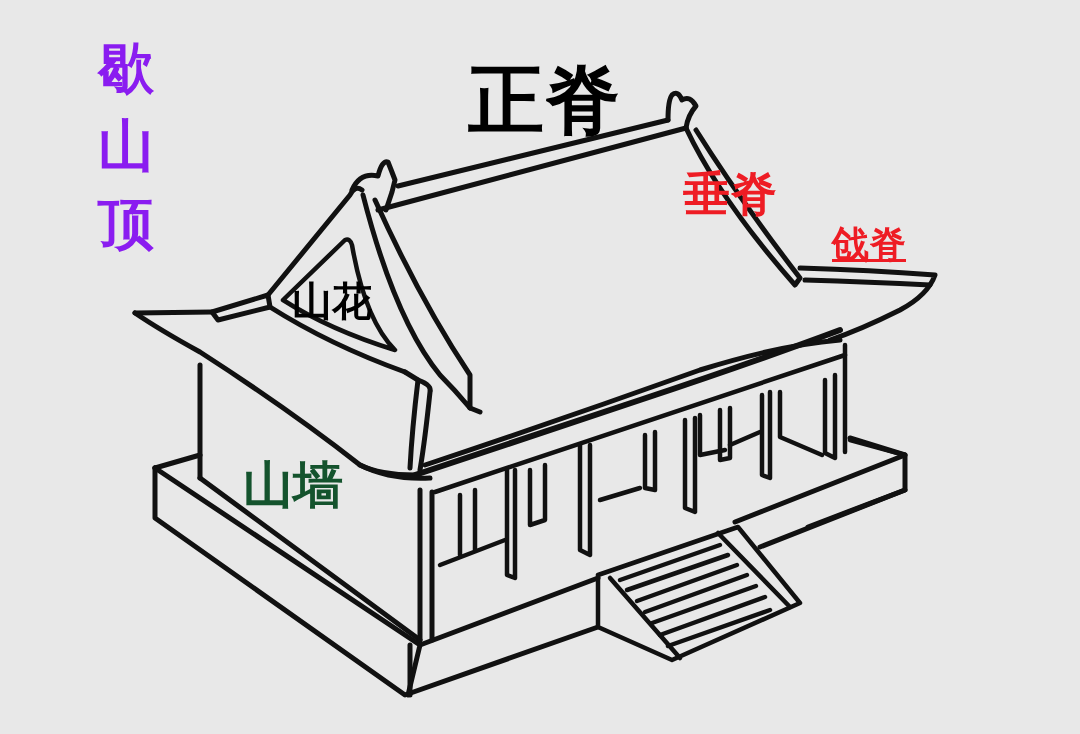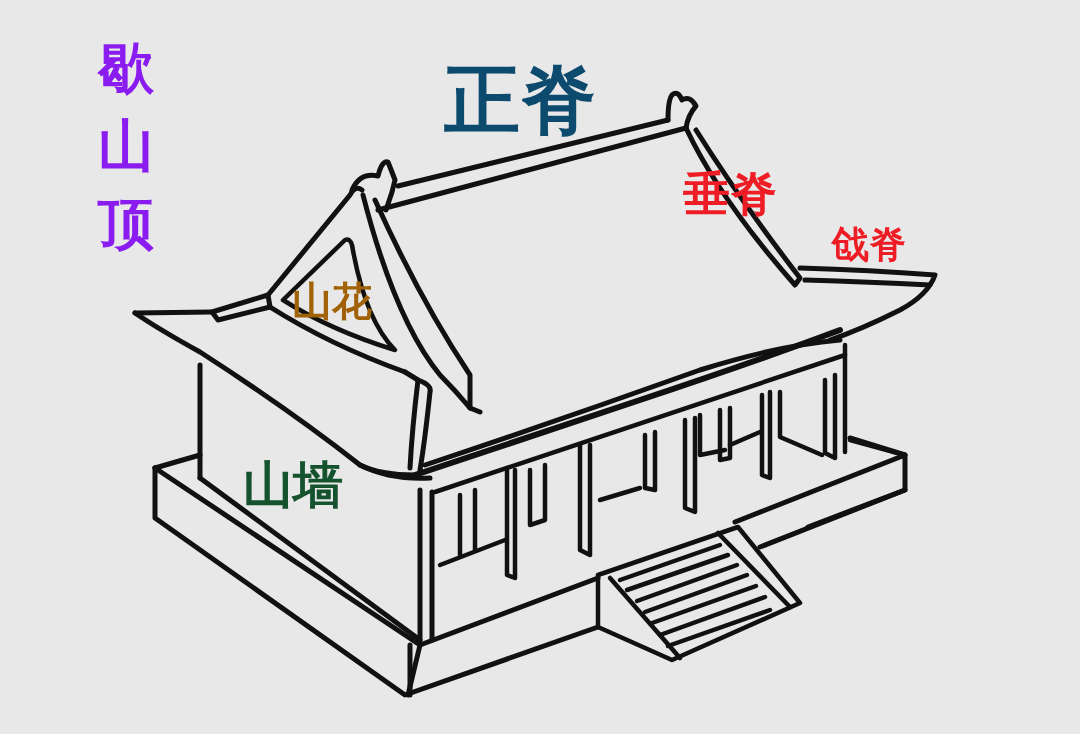--- a/index.html
+++ b/index.html
@@ -116,18 +116,18 @@
       <path d="M470 408 L480 412"></path>
     </g>
   </svg>
 
   <div class="title-vert" style="color:#8a1cf0;">
     <span>歇</span>
     <span>山</span>
     <span>顶</span>
   </div>
 
-  <div class="lbl" style="left:444px; top:62px; font-size:76px; color:#0c4a6e;">正脊</div>
+  <div class="lbl" style="left:468px; top:62px; font-size:76px; color:#000000;">正脊</div>
   <div class="lbl" style="left:683px; top:170px; font-size:47px; color:#ee1c24;">垂脊</div>
-  <div class="lbl" style="left:832px; top:226px; font-size:37px; color:#ee1c24;">戗脊</div>
-  <div class="lbl" style="left:292px; top:281px; font-size:40px; color:#a16207;">山花</div>
+  <div class="lbl" style="left:832px; top:226px; font-size:37px; color:#ee1c24;text-decoration:underline;">戗脊</div>
+  <div class="lbl" style="left:292px; top:281px; font-size:40px; color:#000000;">山花</div>
   <div class="lbl" style="left:243px; top:460px; font-size:50px; color:#14532d;">山墙</div>
 </div>
 
 </body></html>

